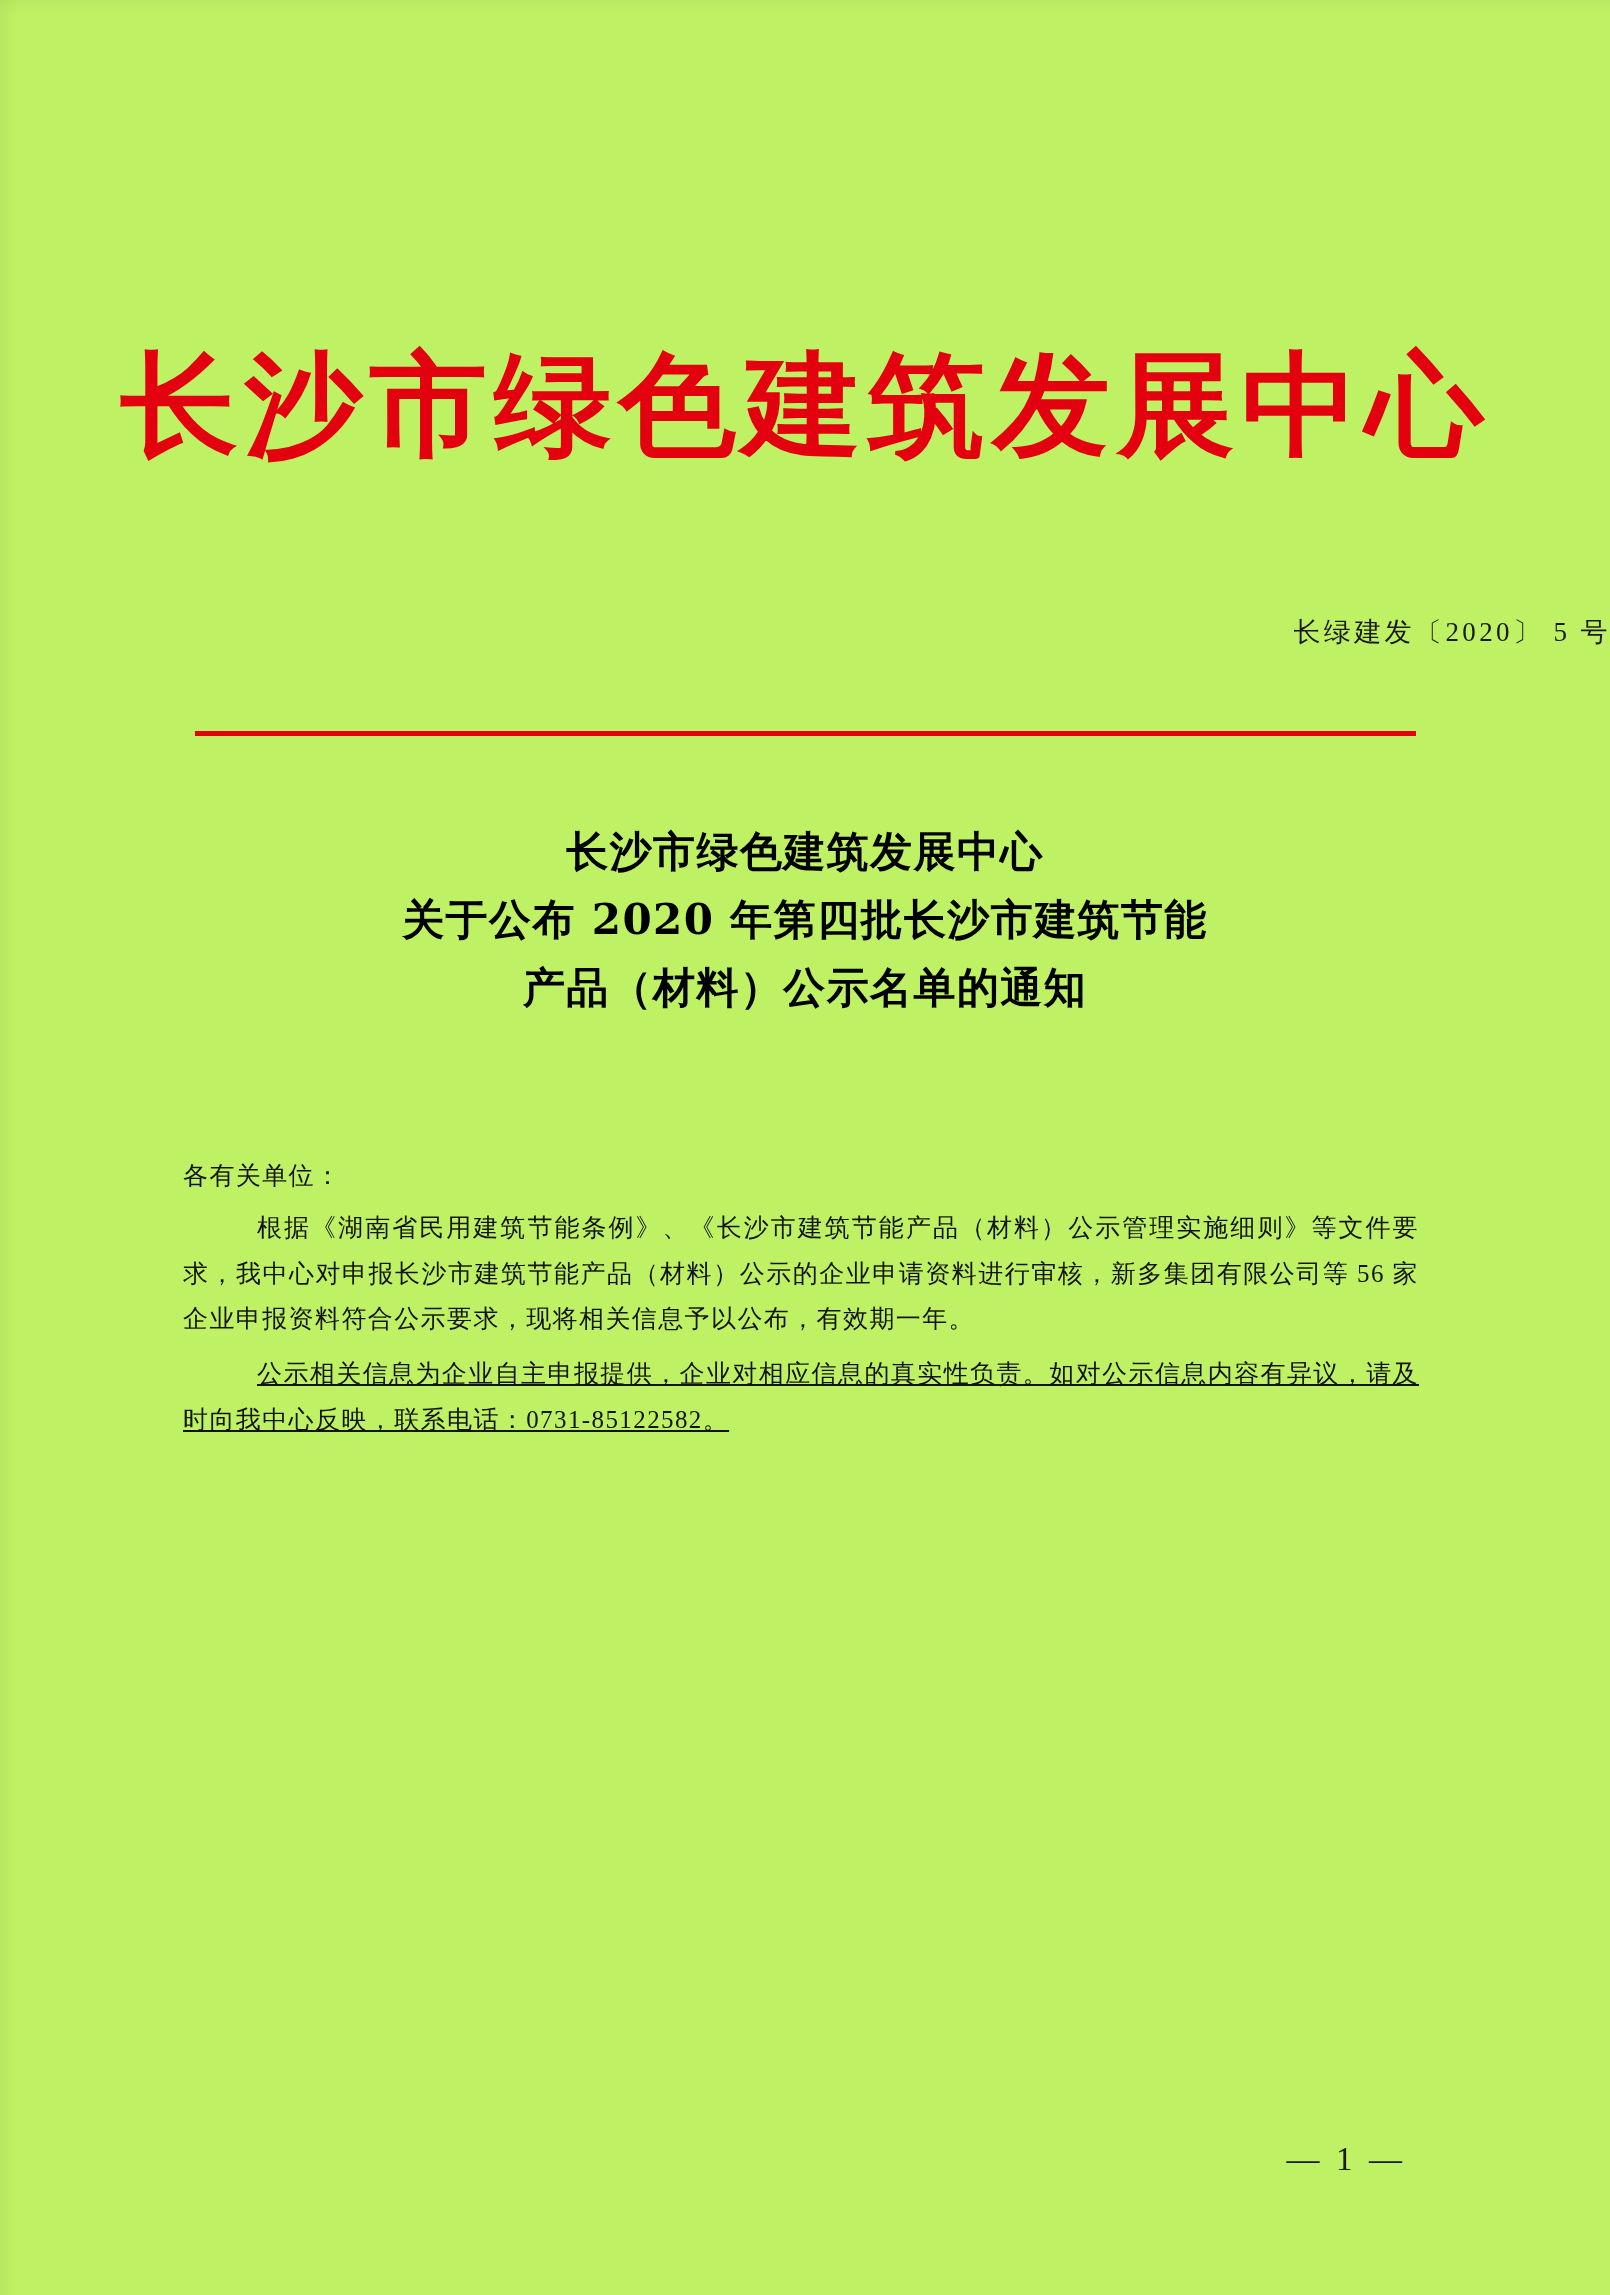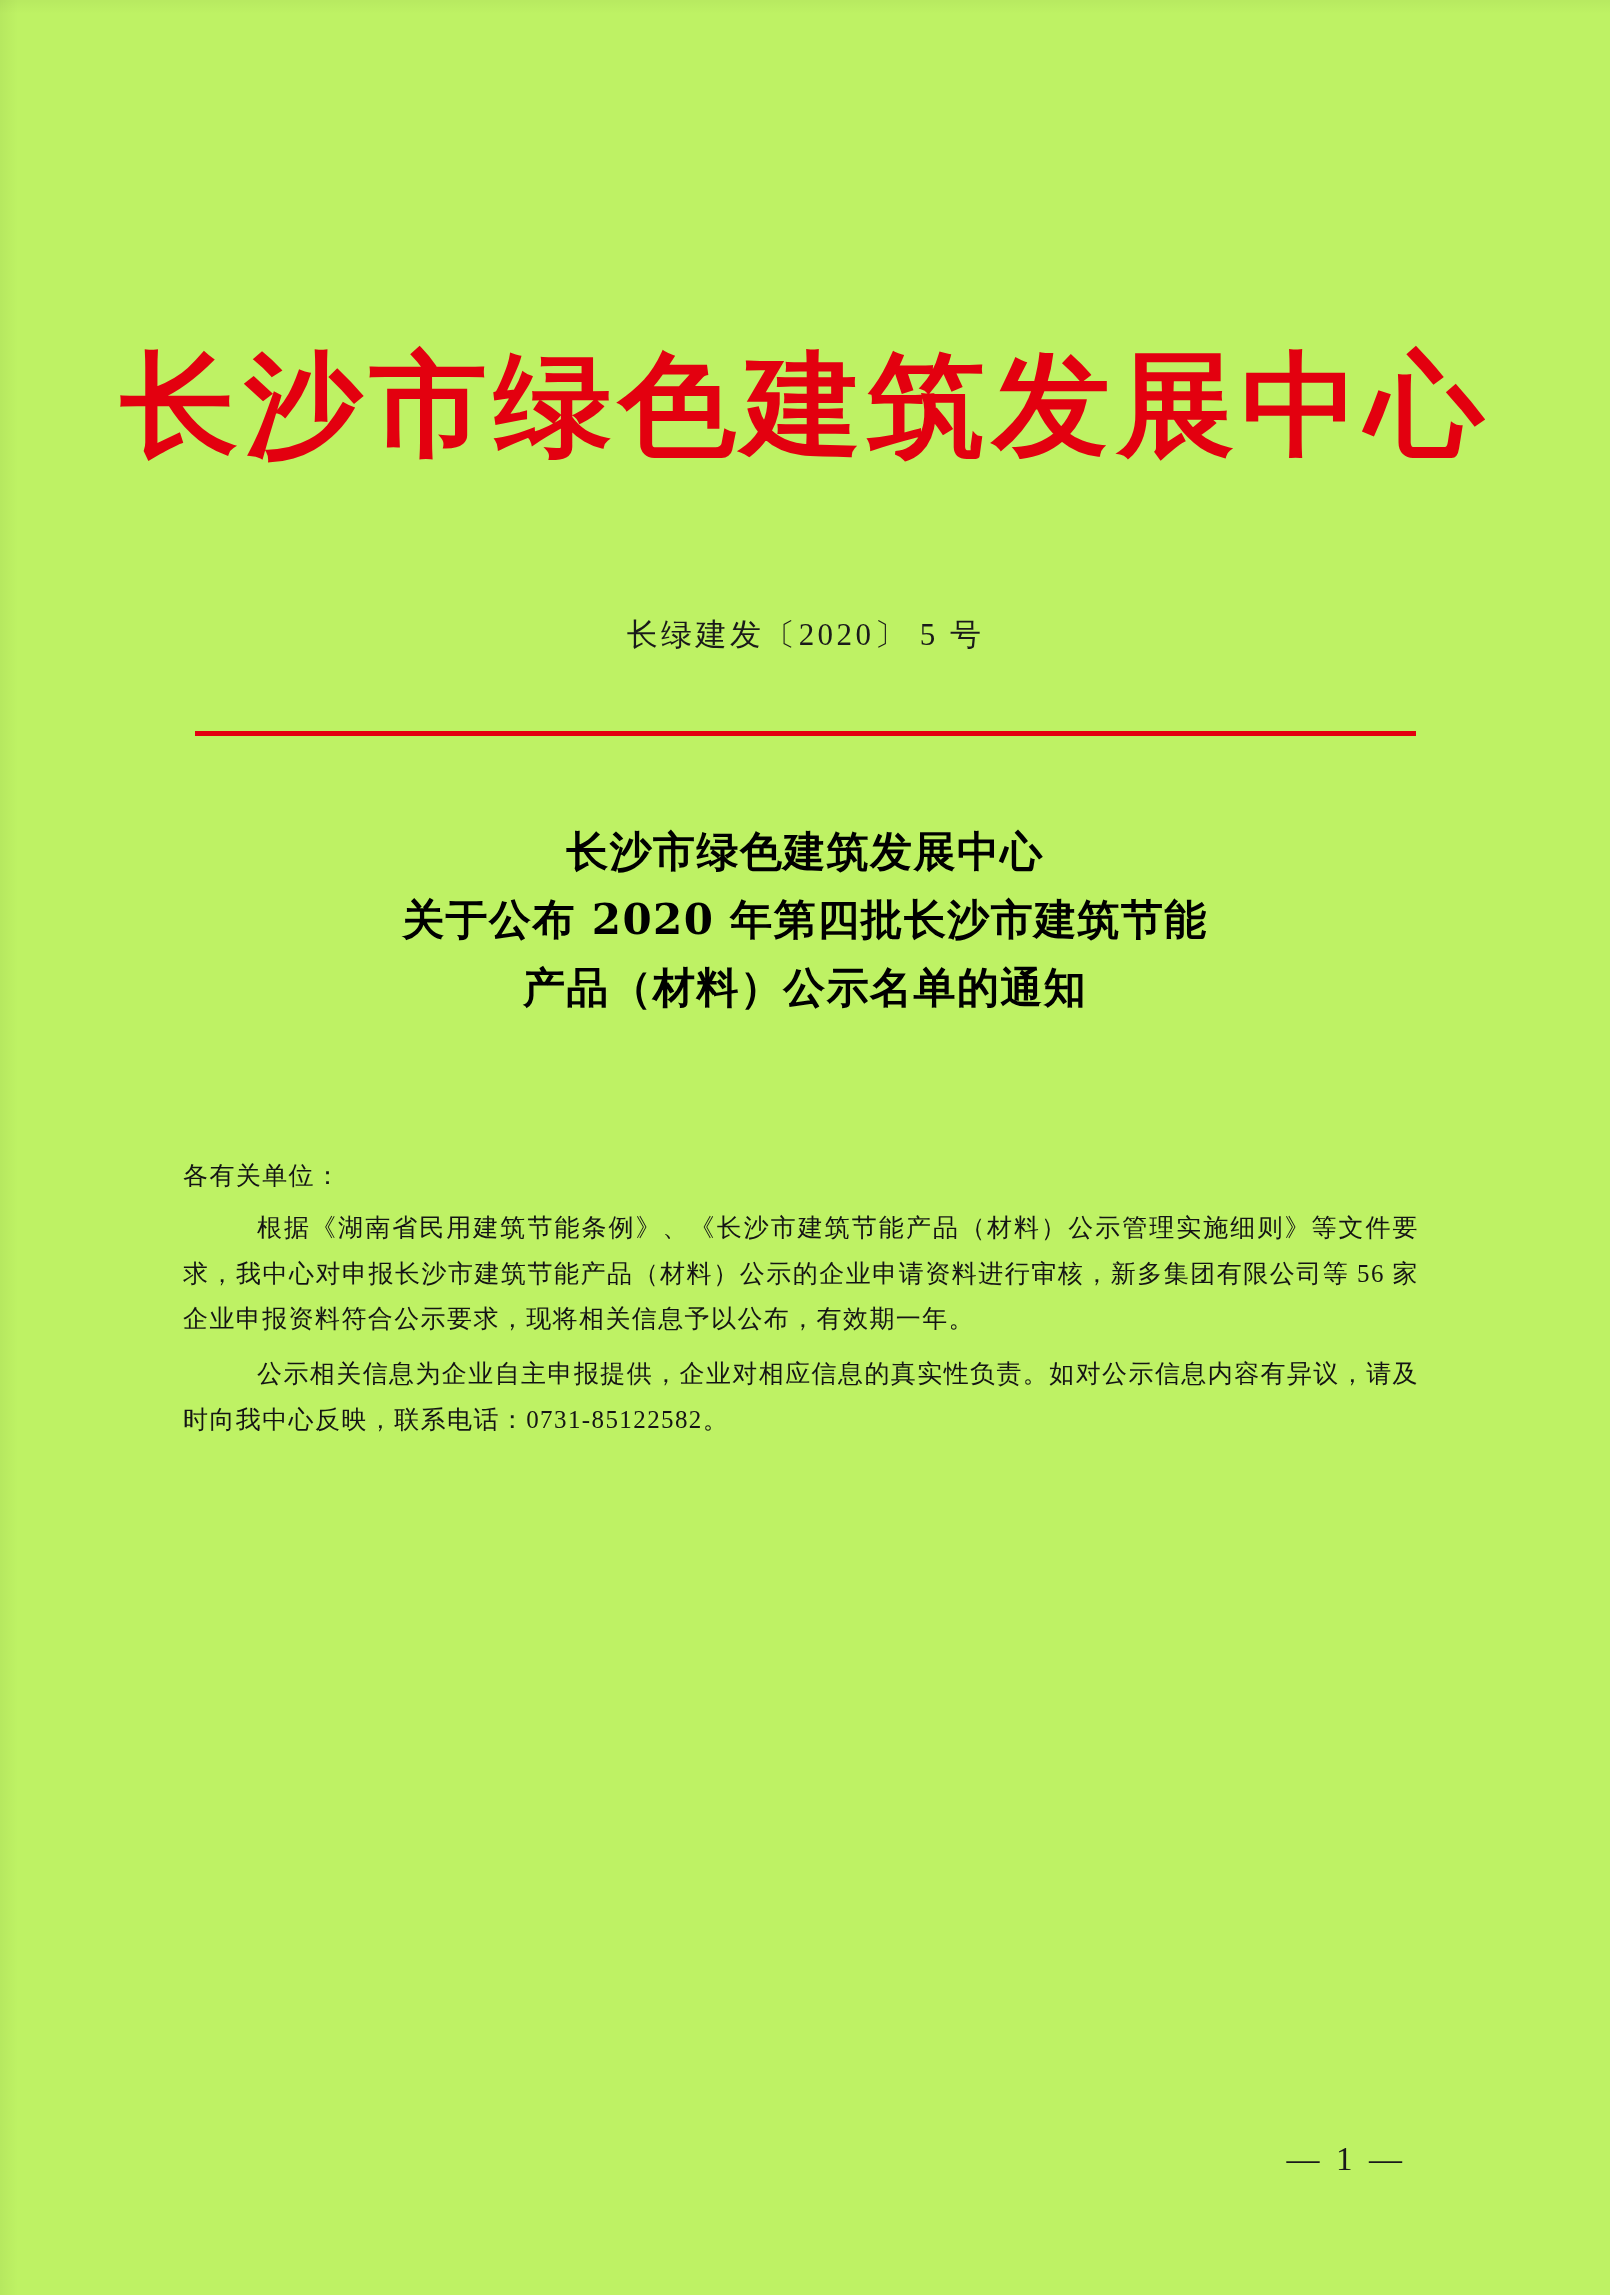--- a/index.html
+++ b/index.html
@@ -37,23 +37,23 @@
     line-height: 1.08;
     white-space: nowrap;
     transform: scaleX(1.04);
   }
 
   .doc-number {
     position: absolute;
     top: 614px;
     left: 0;
     width: 100%;
-    text-align: center;
+    text-align: right;
     font-family: "Liberation Serif", "DejaVu Serif", serif;
-    font-size: 31px;
+    font-size: 27px;
     letter-spacing: 3.4px;
     color: #1a1a1a;
   }
 
   .red-rule {
     position: absolute;
     top: 731px;
     left: 195px;
     width: 1221px;
     height: 4.8px;
@@ -93,20 +93,21 @@
   }
   .salutation {
     margin: 0 0 6.8px 0;
   }
   .para {
     margin: 0;
     text-indent: 74px;
   }
   .para + .para {
     margin-top: 9.5px;
+    text-decoration: underline;
   }
 
   
   .page-number {
     position: absolute;
     bottom: 117px;
     right: 205px;
     font-family: "Liberation Serif", "DejaVu Serif", serif;
     font-size: 33px;
     letter-spacing: 4.1px;

